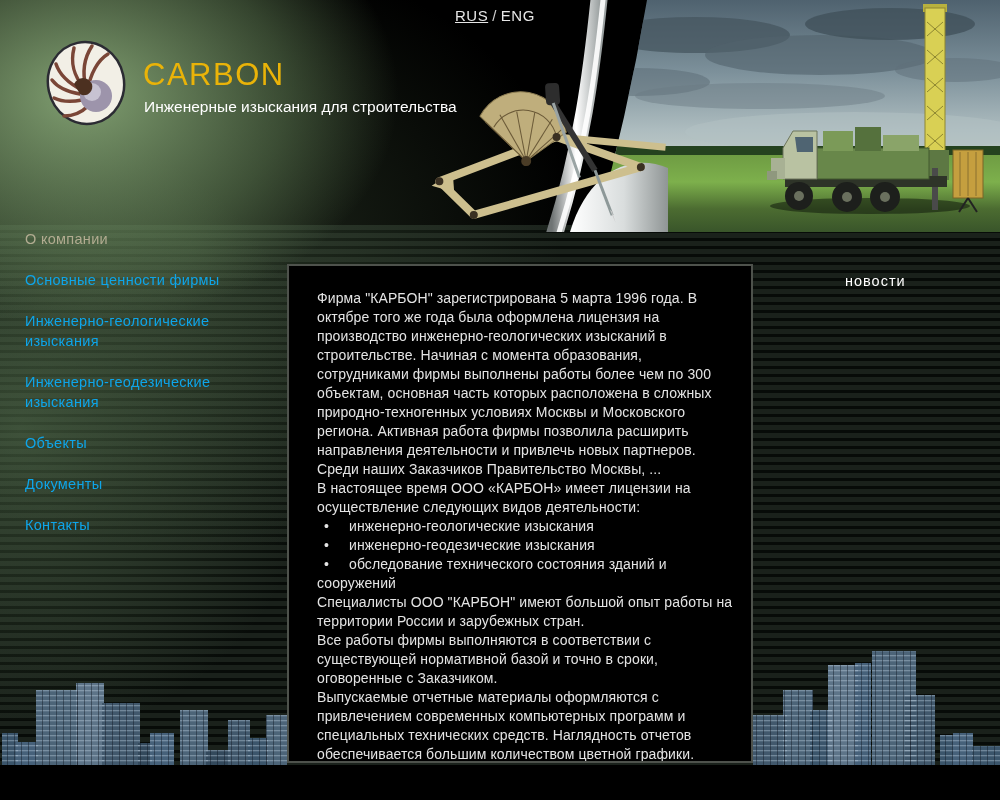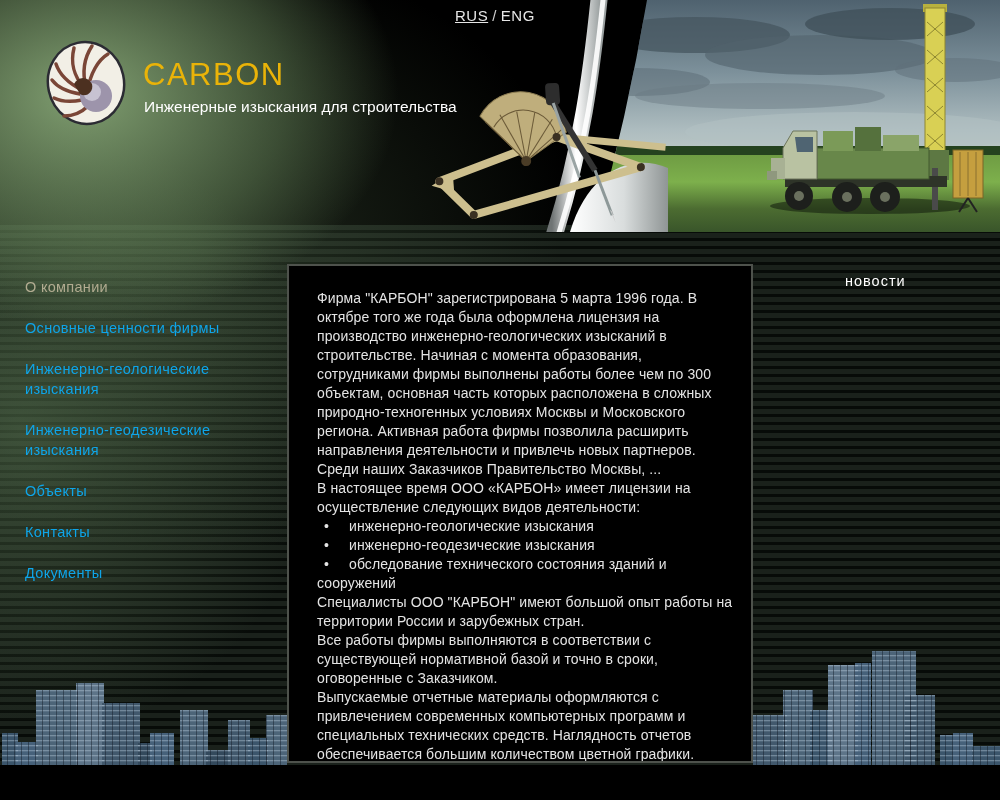--- a/index.html
+++ b/index.html
@@ -26,21 +26,21 @@
   .lang .sep{margin:0 4px;color:#cfcfcf;}
 
   .photo{position:absolute;left:555px;top:0;width:445px;height:232px;z-index:3;}
   .curl{position:absolute;left:540px;top:0;width:140px;height:232px;z-index:4;}
   .instrument{position:absolute;left:408px;top:82px;width:268px;height:152px;z-index:5;}
 
   
   .sidebar{position:absolute;left:25px;top:222px;width:218px;z-index:5;padding-top:7px;}
   .menu-item{display:block;color:#0ea5e9;font-size:14.5px;line-height:20px;margin-bottom:21px;
     text-decoration:none;letter-spacing:.3px;}
-  .menu-item.active{color:#b2ac91;margin-top:48px;}
+  .menu-item.active{color:#b2ac91;}
 
   
   .news-label{position:absolute;left:845px;top:273px;z-index:5;font-size:14.5px;font-weight:normal;
     color:#fff;letter-spacing:1px;cursor:pointer;}
 
   
   .content-box{position:absolute;left:287px;top:264px;width:466px;height:499px;box-sizing:border-box;
     background:#000;border:2px solid #4e524c;z-index:6;padding:23px 14px 10px 28px;overflow:hidden;}
   .block{color:#e4e4e4;font-size:14px;line-height:19px;letter-spacing:.1px;}
   .block .dot{display:none;}
@@ -197,22 +197,22 @@
     <a href="#" class="active">RUS</a><span class="sep">/</span><a href="#">ENG</a>
   </div>
 
   <nav class="sidebar">
 
   <a href="#" class="menu-item active">О компании</a>
       <a href="#" class="menu-item">Основные ценности фирмы</a>
       <a href="#" class="menu-item">Инженерно-геологические изыскания</a>
       <a href="#" class="menu-item">Инженерно-геодезические изыскания</a>
       <a href="#" class="menu-item">Объекты</a>
+      <a href="#" class="menu-item">Документы</a>
       <a href="#" class="menu-item">Контакты</a>
-      <a href="#" class="menu-item">Документы</a>
     </nav>
 
   <div class="news-label">новости</div>
 
   <div class="content-box">
 
   <div class="block p"><span class="txt">Фирма "КАРБОН" зарегистрирована 5 марта 1996 года. В октябре того же года была оформлена лицензия на производство инженерно-геологических изысканий в строительстве. Начиная с момента образования, сотрудниками фирмы выполнены работы более чем по 300 объектам, основная часть которых расположена в сложных природно-техногенных условиях Москвы и Московского региона. Активная работа фирмы  позволила расширить направления деятельности и привлечь новых партнеров. Среди наших Заказчиков Правительство Москвы,  ...</span></div>
       <div class="block p"><span class="txt">В настоящее время ООО «КАРБОН» имеет лицензии на осуществление следующих видов деятельности:</span></div>
       <div class="block bullet"><span class="dot">•</span><span class="txt">инженерно-геологические изыскания</span></div>
       <div class="block bullet"><span class="dot">•</span><span class="txt">инженерно-геодезические изыскания</span></div>

